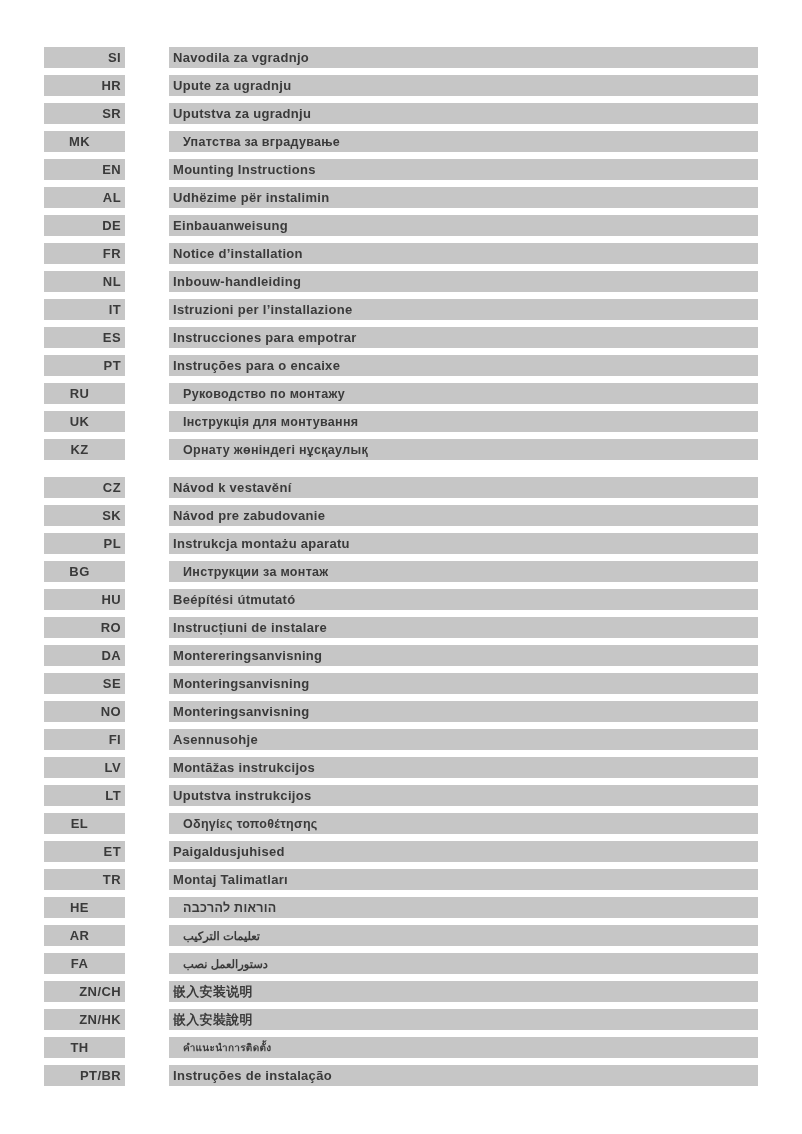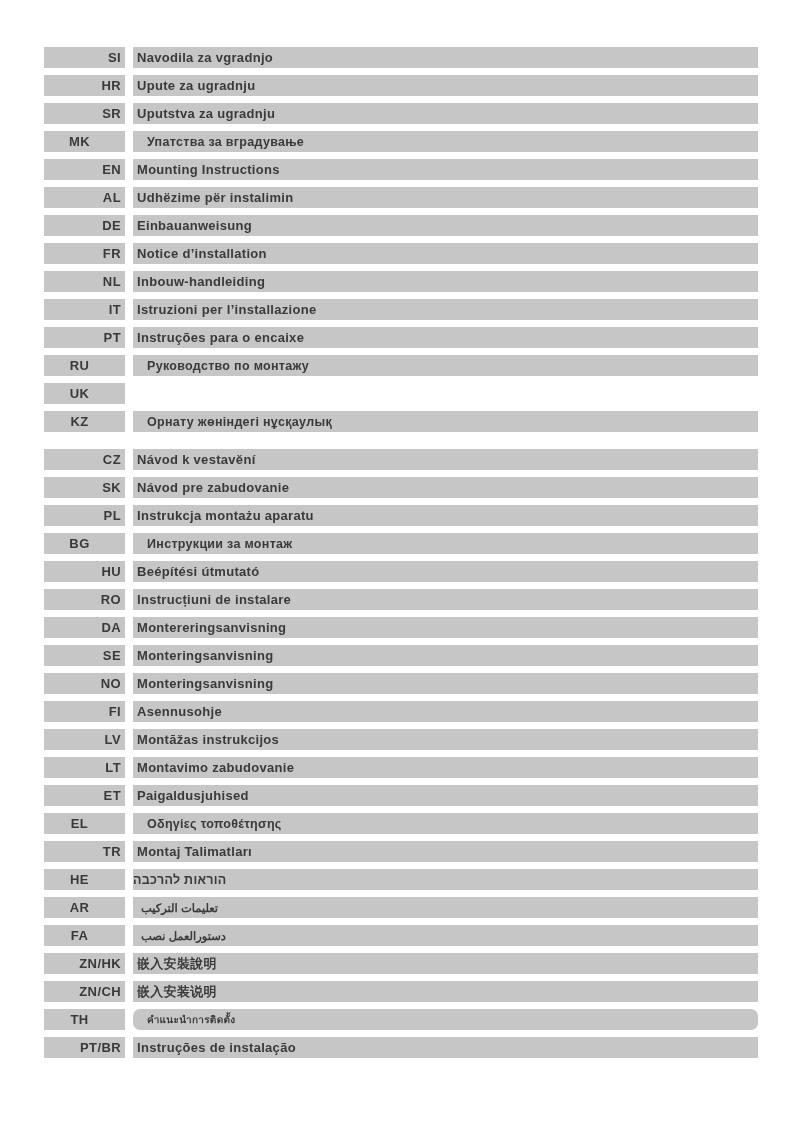--- a/index.html
+++ b/index.html
@@ -52,49 +52,49 @@
     display: flex;
     align-items: center;
     padding-left: 4px;
     box-sizing: border-box;
     font-weight: bold;
     font-size: 13px;
     letter-spacing: 0.3px;
     color: var(--ink, #3a3a3a);
     white-space: nowrap;
     overflow: hidden;
+    margin-left: 36px;
   }
   
   .script-cyrillic .code-cell,
   .script-greek .code-cell,
   .script-hebrew .code-cell,
   .script-arabic .code-cell,
   .script-thai .code-cell {
     justify-content: center;
     padding-right: 10px;
   }
   .script-cyrillic .text-cell,
   .script-greek .text-cell {
     padding-left: 14px;
     font-size: 12.5px;
     text-align: center;
   }
   .script-hebrew .text-cell {
-    padding-left: 0;
+    padding-left: 14px;
     font-size: 12.5px;
   }
   .script-arabic .text-cell {
-    padding-left: 8px;
+    padding-left: 14px;
     font-size: 11.5px;
     text-align: center;
   }
   .script-thai .text-cell {
     padding-left: 14px;
     font-size: 10px;
-    border-radius: 7px;
   }
 </style>
 </head>
 <body style="background: rgb(255, 255, 255);">
 
 <div class="page">
   <div>
       <div class="lang-row script-latin">
         <div class="code-cell">SI</div>
         <div class="divider"></div>
@@ -139,32 +139,38 @@
         <div class="code-cell">NL</div>
         <div class="divider"></div>
         <div class="text-cell">Inbouw-handleiding</div>
       </div>
       <div class="lang-row script-latin">
         <div class="code-cell">IT</div>
         <div class="divider"></div>
         <div class="text-cell">Istruzioni per l’installazione</div>
       </div>
       <div class="lang-row script-latin">
+        <div class="code-cell">ES</div>
+        <div class="divider"></div>
+        <div class="text-cell">Instrucciones para empotrar</div>
+      </div>
+      <div class="lang-row script-latin">
         <div class="code-cell">PT</div>
         <div class="divider"></div>
         <div class="text-cell">Instruções para o encaixe</div>
       </div>
       <div class="lang-row script-cyrillic">
         <div class="code-cell">RU</div>
         <div class="divider"></div>
         <div class="text-cell">Руководство по монтажу</div>
       </div>
       <div class="lang-row script-cyrillic">
         <div class="code-cell">UK</div>
         <div class="divider"></div>
+        <div class="text-cell">Інструкція для монтування</div>
       </div>
       <div class="lang-row script-cyrillic group-break">
         <div class="code-cell">KZ</div>
         <div class="divider"></div>
         <div class="text-cell">Орнату жөніндегі нұсқаулық</div>
       </div>
       <div class="lang-row script-latin">
         <div class="code-cell">CZ</div>
         <div class="divider"></div>
         <div class="text-cell">Návod k vestavění</div>
@@ -215,61 +221,61 @@
         <div class="text-cell">Asennusohje</div>
       </div>
       <div class="lang-row script-latin">
         <div class="code-cell">LV</div>
         <div class="divider"></div>
         <div class="text-cell">Montāžas instrukcijos</div>
       </div>
       <div class="lang-row script-latin">
         <div class="code-cell">LT</div>
         <div class="divider"></div>
-        <div class="text-cell">Montavimo zabudovanie</div>
-      </div>
-      <div class="lang-row script-latin">
-        <div class="code-cell">ET</div>
-        <div class="divider"></div>
-        <div class="text-cell">Paigaldusjuhised</div>
+        <div class="text-cell">Uputstva instrukcijos</div>
       </div>
       <div class="lang-row script-greek">
         <div class="code-cell">EL</div>
         <div class="divider"></div>
         <div class="text-cell">Οδηγίες τοποθέτησης</div>
       </div>
       <div class="lang-row script-latin">
+        <div class="code-cell">ET</div>
+        <div class="divider"></div>
+        <div class="text-cell">Paigaldusjuhised</div>
+      </div>
+      <div class="lang-row script-latin">
         <div class="code-cell">TR</div>
         <div class="divider"></div>
         <div class="text-cell">Montaj Talimatları</div>
       </div>
       <div class="lang-row script-hebrew">
         <div class="code-cell">HE</div>
         <div class="divider"></div>
         <div class="text-cell">הוראות להרכבה</div>
       </div>
       <div class="lang-row script-arabic">
         <div class="code-cell">AR</div>
         <div class="divider"></div>
         <div class="text-cell">تعليمات التركيب</div>
       </div>
       <div class="lang-row script-arabic">
         <div class="code-cell">FA</div>
         <div class="divider"></div>
         <div class="text-cell">دستورالعمل نصب</div>
       </div>
       <div class="lang-row script-cjk">
+        <div class="code-cell">ZN/CH</div>
+        <div class="divider"></div>
+        <div class="text-cell">嵌入安装说明</div>
+      </div>
+      <div class="lang-row script-cjk">
         <div class="code-cell">ZN/HK</div>
         <div class="divider"></div>
         <div class="text-cell">嵌入安裝說明</div>
-      </div>
-      <div class="lang-row script-cjk">
-        <div class="code-cell">ZN/CH</div>
-        <div class="divider"></div>
-        <div class="text-cell">嵌入安装说明</div>
       </div>
       <div class="lang-row script-thai">
         <div class="code-cell">TH</div>
         <div class="divider"></div>
         <div class="text-cell">คำแนะนำการติดตั้ง</div>
       </div>
       <div class="lang-row script-latin">
         <div class="code-cell">PT/BR</div>
         <div class="divider"></div>
         <div class="text-cell">Instruções de instalação</div>

